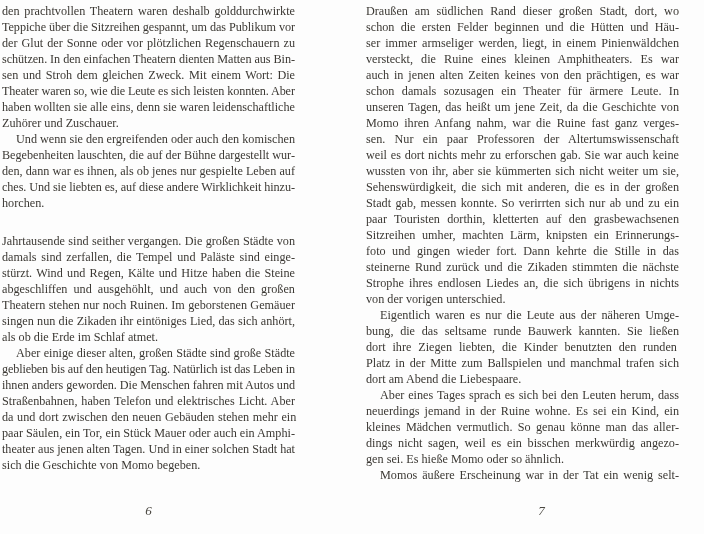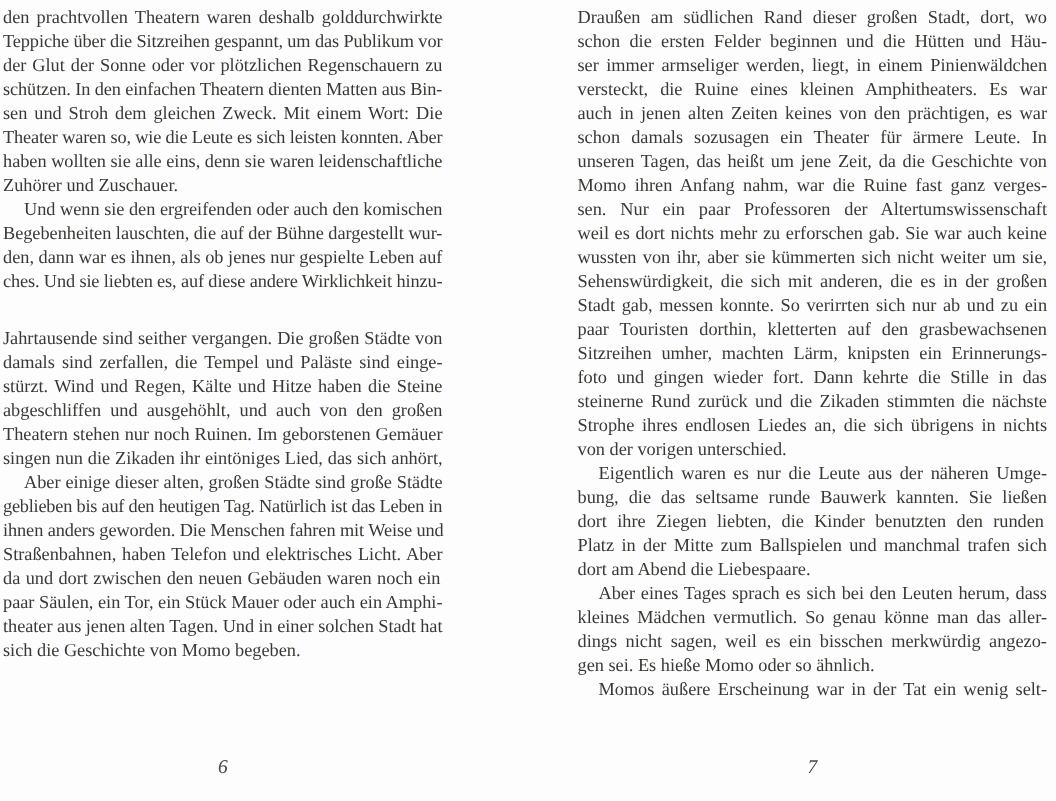--- a/index.html
+++ b/index.html
@@ -16,21 +16,21 @@
     color: #3b3833;
     overflow: hidden;
   }
   .text-col {
     position: absolute;
     top: 3px;
     font-size: 12.2px;
     line-height: 16px;
   }
   .col-left  { left: 2px;   width: 293px; }
-  .col-right { left: 385px; width: 313px; }
+  .col-right { left: 366px; width: 313px; }
   .paragraph { margin: 0; }
   .line {
     white-space: nowrap;
     height: 16px;
     overflow: visible;
   }
   .line.indent { padding-left: 14px; }
   .section-break { height: 22px; }
   .page-number {
     position: absolute;
@@ -58,36 +58,38 @@
           <div class="line fit"><span style="word-spacing: 1.55px; letter-spacing: 0px; text-align: center;">sen und Stroh dem gleichen Zweck. Mit einem Wort: Die</span></div>
           <div class="line fit"><span style="word-spacing: 0px; letter-spacing: -0.103px;">Theater waren so, wie die Leute es sich leisten konnten. Aber</span></div>
           <div class="line fit"><span style="word-spacing: 0px; letter-spacing: -0.007px;">haben wollten sie alle eins, denn sie waren leidenschaftliche</span></div>
           <div class="line"><span>Zuhörer und Zuschauer.</span></div>
         </div>
         <div class="paragraph">
           <div class="line indent fit"><span style="word-spacing: 0px; letter-spacing: -0.006px;">Und wenn sie den ergreifenden oder auch den komischen</span></div>
           <div class="line fit"><span style="word-spacing: 0px; letter-spacing: -0.017px;">Begebenheiten lauschten, die auf der Bühne dargestellt wur-</span></div>
           <div class="line fit"><span style="word-spacing: 0.02px; letter-spacing: 0px;">den, dann war es ihnen, als ob jenes nur gespielte Leben auf</span></div>
           <div class="line fit"><span style="word-spacing: 0px; letter-spacing: -0.084px;">ches. Und sie liebten es, auf diese andere Wirklichkeit hinzu-</span></div>
+          <div class="line"><span>horchen.</span></div>
         </div>
         <div class="section-break"></div>
         <div class="paragraph">
           <div class="line fit"><span style="word-spacing: 0.31px; letter-spacing: 0px;">Jahrtausende sind seither vergangen. Die großen Städte von</span></div>
           <div class="line fit"><span style="word-spacing: 1.69px; letter-spacing: 0px;">damals sind zerfallen, die Tempel und Paläste sind einge-</span></div>
           <div class="line fit"><span style="word-spacing: 1.23px; letter-spacing: 0px;">stürzt. Wind und Regen, Kälte und Hitze haben die Steine</span></div>
           <div class="line fit"><span style="word-spacing: 3.01px; letter-spacing: 0px;">abgeschliffen und ausgehöhlt, und auch von den großen</span></div>
           <div class="line fit"><span style="word-spacing: 0.28px; letter-spacing: 0px;">Theatern stehen nur noch Ruinen. Im geborstenen Gemäuer</span></div>
           <div class="line fit"><span style="word-spacing: 0.18px; letter-spacing: 0px;">singen nun die Zikaden ihr eintöniges Lied, das sich anhört,</span></div>
+          <div class="line"><span>als ob die Erde im Schlaf atmet.</span></div>
         </div>
         <div class="paragraph">
           <div class="line indent fit"><span style="word-spacing: 0.23px; letter-spacing: 0px;">Aber einige dieser alten, großen Städte sind große Städte</span></div>
           <div class="line fit"><span style="word-spacing: 0px; letter-spacing: -0.145px;">geblieben bis auf den heutigen Tag. Natürlich ist das Leben in</span></div>
-          <div class="line fit"><span style="word-spacing: 0px; letter-spacing: -0.057px;">ihnen anders geworden. Die Menschen fahren mit Weise und</span></div>
+          <div class="line fit"><span style="word-spacing: 0px; letter-spacing: -0.057px;">ihnen anders geworden. Die Menschen fahren mit Autos und</span></div>
           <div class="line fit"><span style="word-spacing: 0.84px; letter-spacing: 0px;">Straßenbahnen, haben Telefon und elektrisches Licht. Aber</span></div>
-          <div class="line fit"><span style="word-spacing: 0.55px; letter-spacing: 0px;">da und dort zwischen den neuen Gebäuden waren noch ein</span></div>
+          <div class="line fit"><span style="word-spacing: 0.55px; letter-spacing: 0px;">da und dort zwischen den neuen Gebäuden stehen mehr ein</span></div>
           <div class="line fit"><span style="word-spacing: 0.01px; letter-spacing: 0px;">paar Säulen, ein Tor, ein Stück Mauer oder auch ein Amphi-</span></div>
           <div class="line fit"><span style="word-spacing: 0px; letter-spacing: -0.023px; text-align: right;">theater aus jenen alten Tagen. Und in einer solchen Stadt hat</span></div>
           <div class="line"><span>sich die Geschichte von Momo begeben.</span></div>
         </div>
       </div>
     <div class="page-number pn-left">6</div>
   </section>
 
   <section>
     <div class="text-col col-right">
@@ -114,20 +116,21 @@
         </div>
         <div class="paragraph">
           <div class="line indent fit"><span style="word-spacing: 2.05px; letter-spacing: 0px;">Eigentlich waren es nur die Leute aus der näheren Umge-</span></div>
           <div class="line fit"><span style="word-spacing: 3.67px; letter-spacing: 0px;">bung, die das seltsame runde Bauwerk kannten. Sie ließen</span></div>
           <div class="line fit"><span style="word-spacing: 3.8px; letter-spacing: 0px;">dort ihre Ziegen liebten, die Kinder benutzten den runden</span></div>
           <div class="line fit"><span style="word-spacing: 1.87px; letter-spacing: 0px;">Platz in der Mitte zum Ballspielen und manchmal trafen sich</span></div>
           <div class="line"><span>dort am Abend die Liebespaare.</span></div>
         </div>
         <div class="paragraph">
           <div class="line indent fit"><span style="word-spacing: 0.8px; letter-spacing: 0px;">Aber eines Tages sprach es sich bei den Leuten herum, dass</span></div>
+          <div class="line fit"><span style="word-spacing: 2.06px; letter-spacing: 0px;">neuerdings jemand in der Ruine wohne. Es sei ein Kind, ein</span></div>
           <div class="line fit"><span style="word-spacing: 2.31px; letter-spacing: 0px;">kleines Mädchen vermutlich. So genau könne man das aller-</span></div>
           <div class="line fit"><span style="word-spacing: 2.61px; letter-spacing: 0px;">dings nicht sagen, weil es ein bisschen merkwürdig angezo-</span></div>
           <div class="line"><span>gen sei. Es hieße Momo oder so ähnlich.</span></div>
         </div>
         <div class="paragraph">
           <div class="line indent fit"><span style="word-spacing: 1.87px; letter-spacing: 0px;">Momos äußere Erscheinung war in der Tat ein wenig selt-</span></div>
         </div>
       </div>
     <div class="page-number pn-right">7</div>
   </section>

